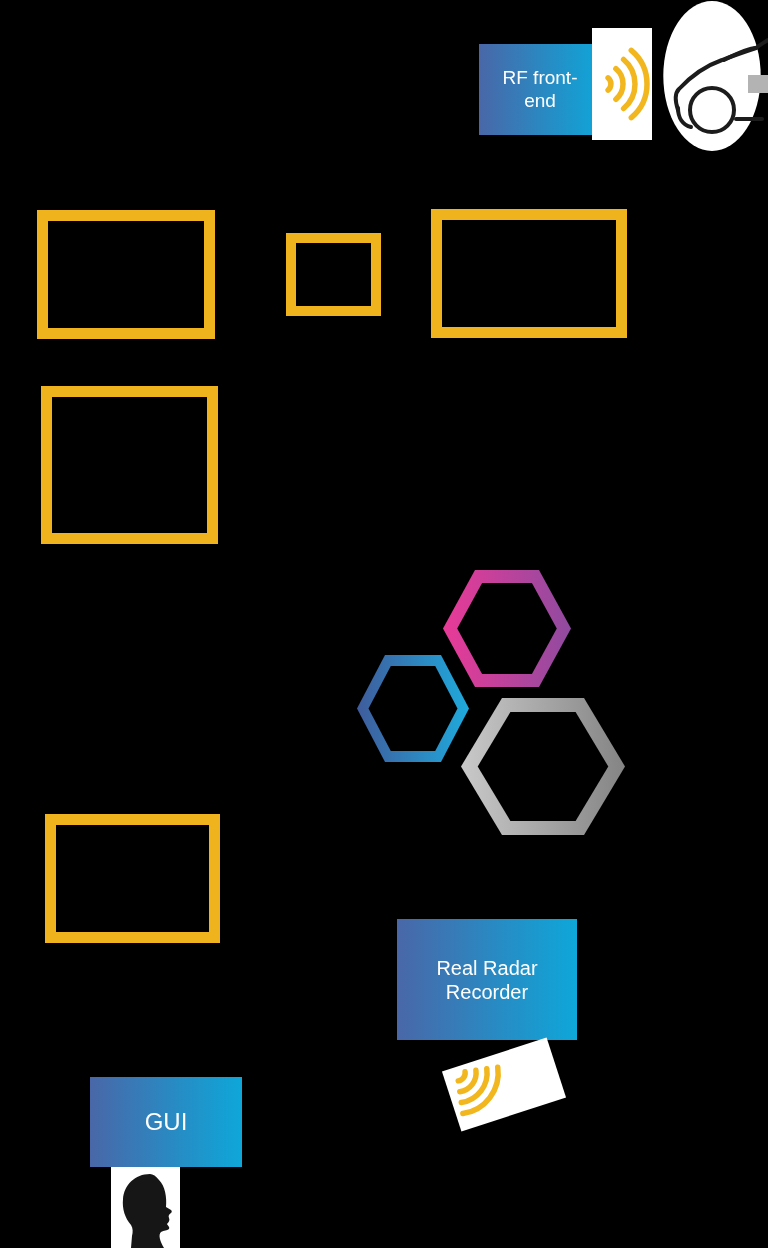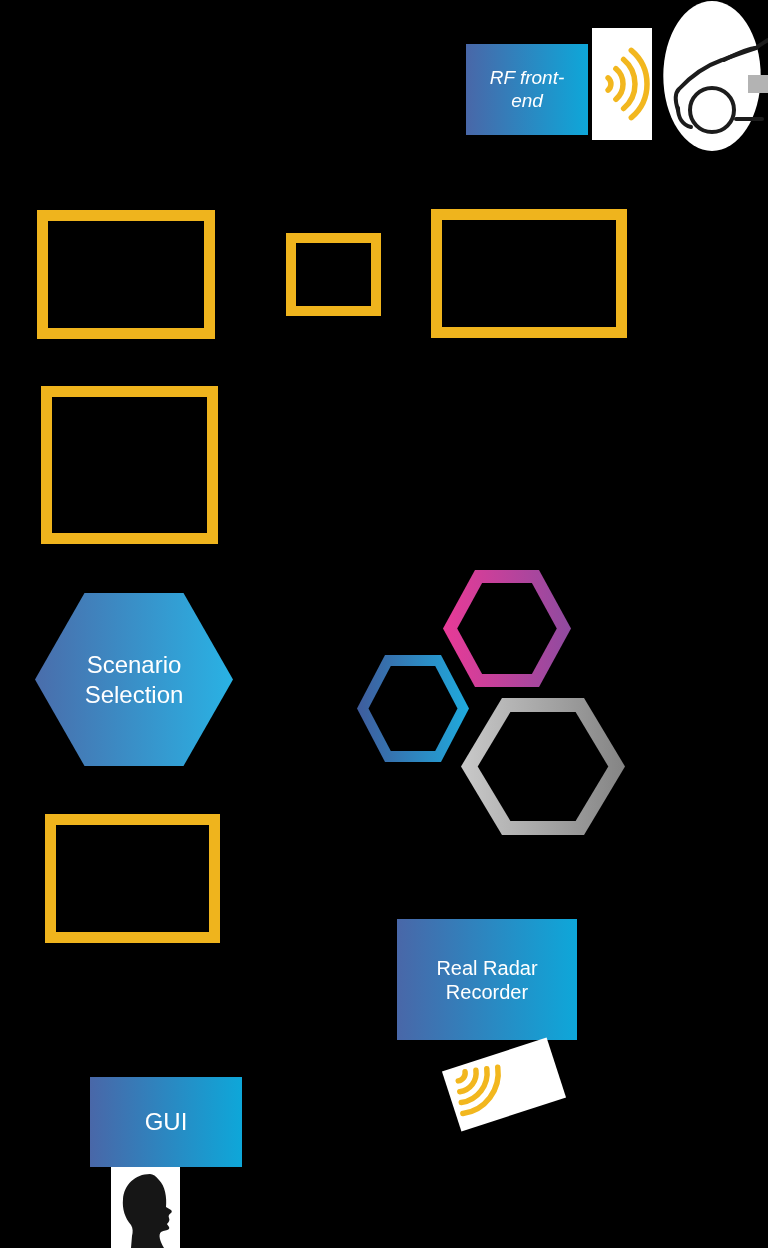--- a/index.html
+++ b/index.html
@@ -7,21 +7,21 @@
     position:relative;width:768px;height:1248px;background:#000;
     overflow:hidden;font-family:"Liberation Sans",sans-serif;
   }
   .abs{position:absolute;}
   
   .blue-node{
     background:linear-gradient(90deg,#4967a8 0%,#0ea7d9 100%);
     color:#fff;display:flex;align-items:center;justify-content:center;
     text-align:center;line-height:1.2;
   }
-  #rf-box{left:466px;top:44px;width:122px;height:91px;font-size:19px;padding:8px 9px;box-sizing:border-box;font-style:italic;}
+  #rf-box{left:479px;top:44px;width:122px;height:91px;font-size:19px;padding:8px 9px;box-sizing:border-box;}
   #recorder-box{left:397px;top:919px;width:180px;height:121px;font-size:20px;padding:4px 12px;box-sizing:border-box;}
   #gui-box{left:90px;top:1077px;width:152px;height:90px;font-size:24px;z-index:3;}
   
   #scenario-hex{
     left:35px;top:593px;width:198px;height:173px;
     background:linear-gradient(90deg,#4a6dab 0%,#29b2e4 100%);
     clip-path:polygon(0% 50%,25% 0%,75% 0%,100% 50%,75% 100%,25% 100%);
     color:#fff;display:flex;align-items:center;justify-content:center;
     text-align:center;font-size:24px;line-height:1.25;
   }
@@ -79,23 +79,20 @@
       </g>
     </svg>
   </div>
 
   <div id="ybox-1" class="abs ybox"></div>
   <div id="ybox-2" class="abs ybox"></div>
   <div id="ybox-3" class="abs ybox"></div>
   <div id="ybox-4" class="abs ybox"></div>
   <div id="ybox-5" class="abs ybox"></div>
 
-  <div id="scenario-hex" class="abs">
-    <span class="txt">Scenario Selection</span>
-  </div>
 
   <svg class="abs" style="left:443px;top:570px;" width="128" height="117" viewBox="0 0 128 117">
     <defs>
       <linearGradient id="gradPink" x1="0" y1="0" x2="1" y2="0">
         <stop offset="0" stop-color="#e93a97"></stop>
           <stop offset="1" stop-color="#8f4ba0"></stop>
       </linearGradient>
     </defs>
     <polygon points="0,58.5 32,0 96,0 128,58.5 96,117 32,117" fill="url(#gradPink)"></polygon>
     <polygon points="14.2,58.5 39.1,13 88.9,13 113.8,58.5 88.9,104 39.1,104" fill="#000"></polygon>

